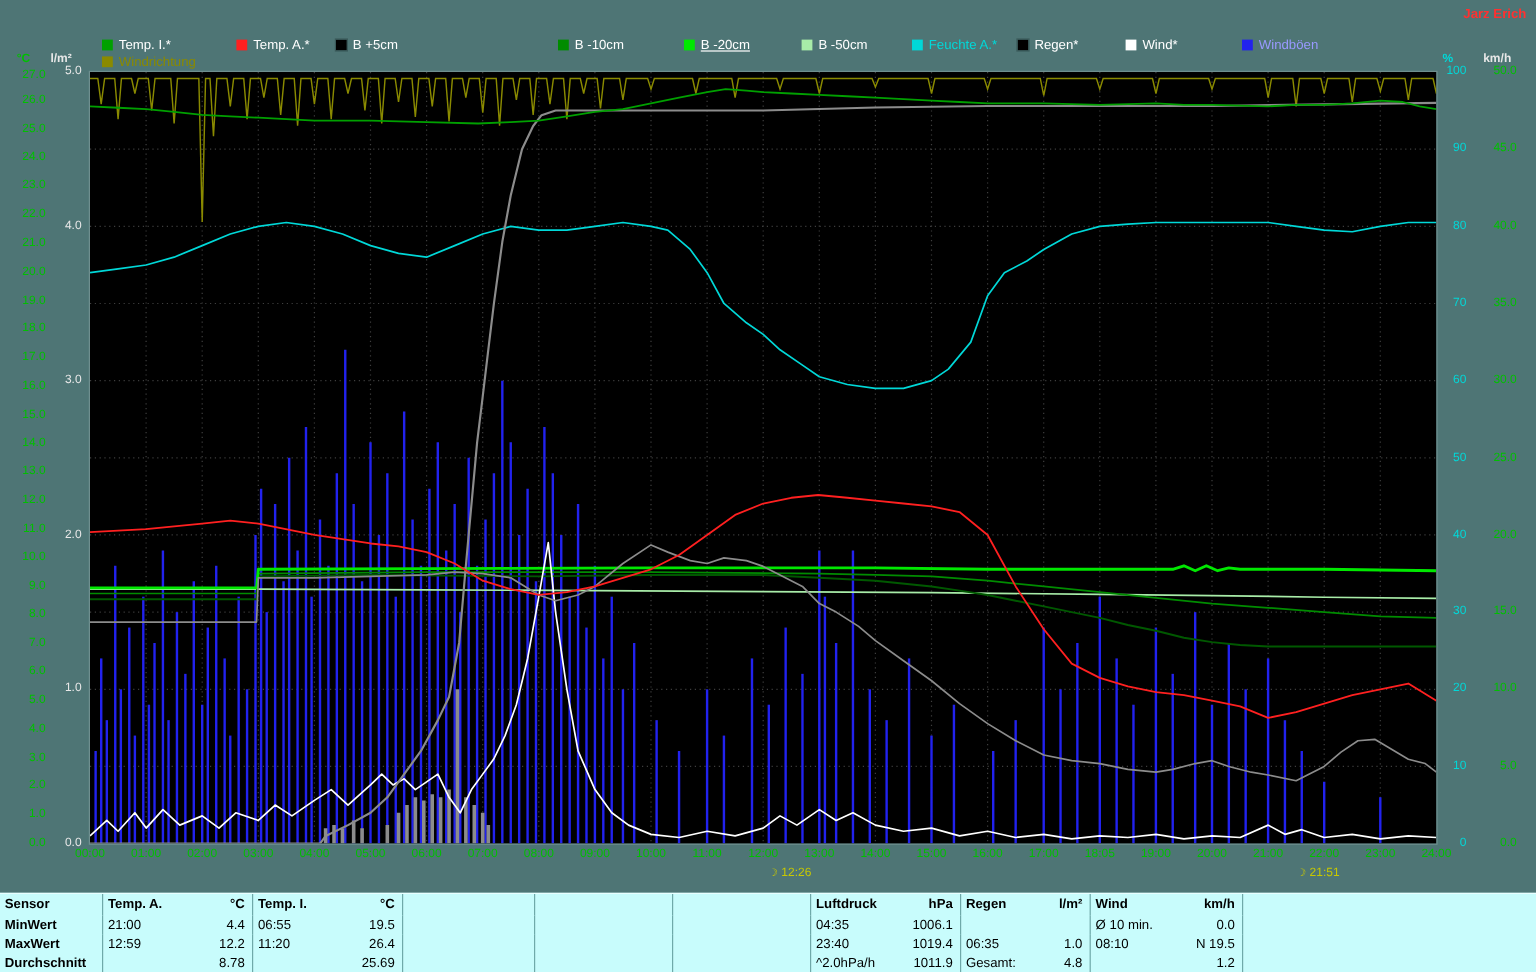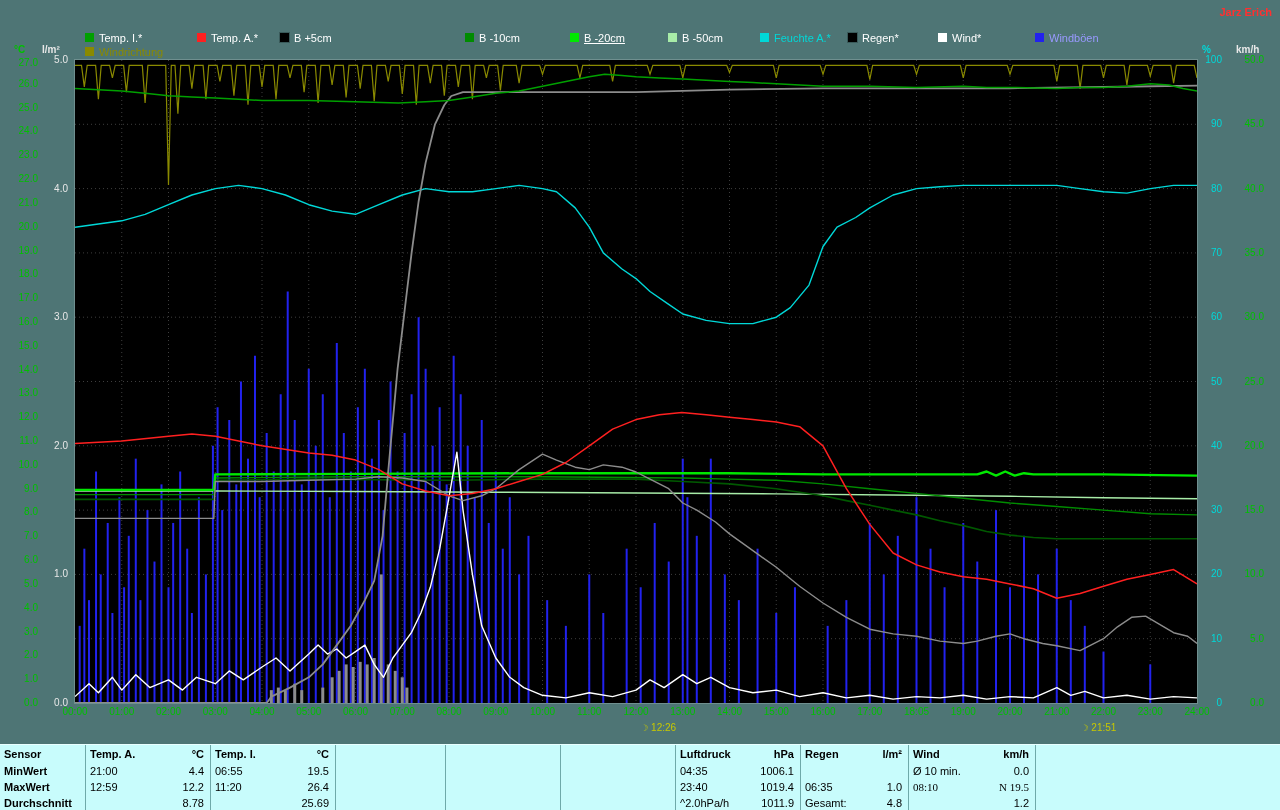--- a/index.html
+++ b/index.html
@@ -448,21 +448,21 @@
           <div class="rt"></div>
         </div>
         <div class="tgroup" style="width: 125px;">
           <div class="lt">23:40</div>
           <div class="rt">1019.4</div>
         </div>
         <div class="tgroup" style="width: 108px;">
           <div class="lt">06:35</div>
           <div class="rt">1.0</div>
         </div>
-        <div class="tgroup" style="width: 127px; font-family: Liberation Serif, serif;">
+        <div class="tgroup" style="width: 127px;">
           <div class="lt">08:10</div>
           <div class="rt">N 19.5</div>
         </div>
         <div class="tgroup" style="width: 245px;">
           <div class="lt"></div>
           <div class="rt"></div>
         </div>
       </div>
       <div class="trow">
         <div class="tlabel">Durchschnitt</div>

